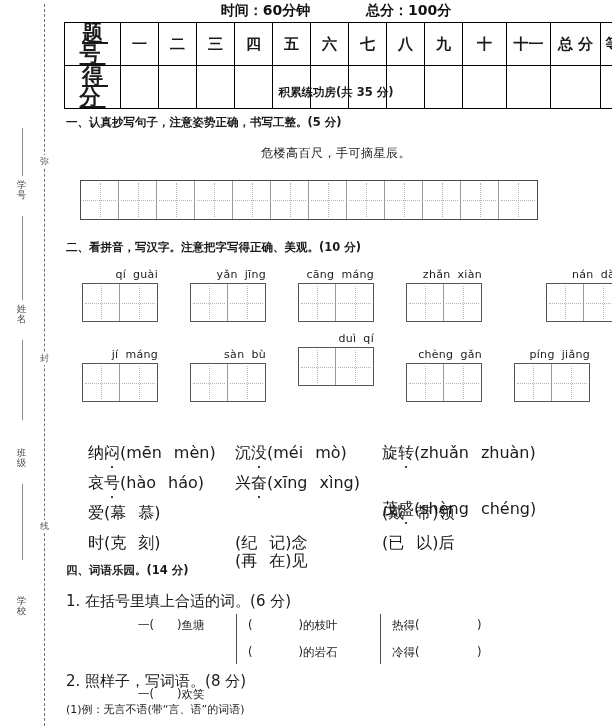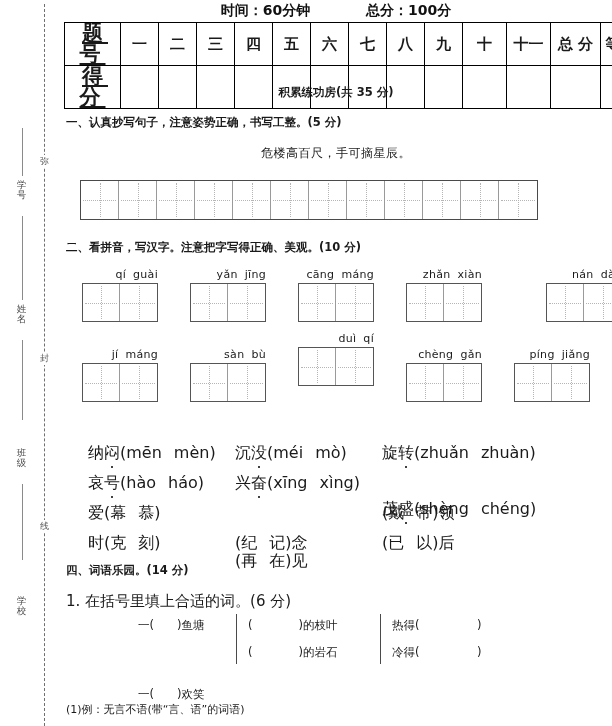--- a/index.html
+++ b/index.html
@@ -425,15 +425,16 @@
   <div class="vbar" style="left:320px; top:614px; height:50px;"></div>
   <div id="q4-fill">
       <div class="fill-row" style="left: 78px; top: 618px;">一(　　)鱼塘</div>
       <div class="fill-row" style="left: 188px; top: 618px;">(　　　　)的枝叶</div>
       <div class="fill-row" style="left: 332px; top: 618px;">热得(　　　　　)</div>
       <div class="fill-row" style="left: 78px; top: 645px; margin-top: 42px;">一(　　)欢笑</div>
       <div class="fill-row" style="left: 188px; top: 645px;">(　　　　)的岩石</div>
       <div class="fill-row" style="left: 332px; top: 645px;">冷得(　　　　　)</div>
     </div>
 
+  <div class="qsub" style="top:672px;">2. 照样子，写词语。(8 分)</div>
   <div class="cut-line" style="top:702px;">(1)例：无言不语(带“言、语”的词语)</div>
 
 </div>
 
 </body></html>

